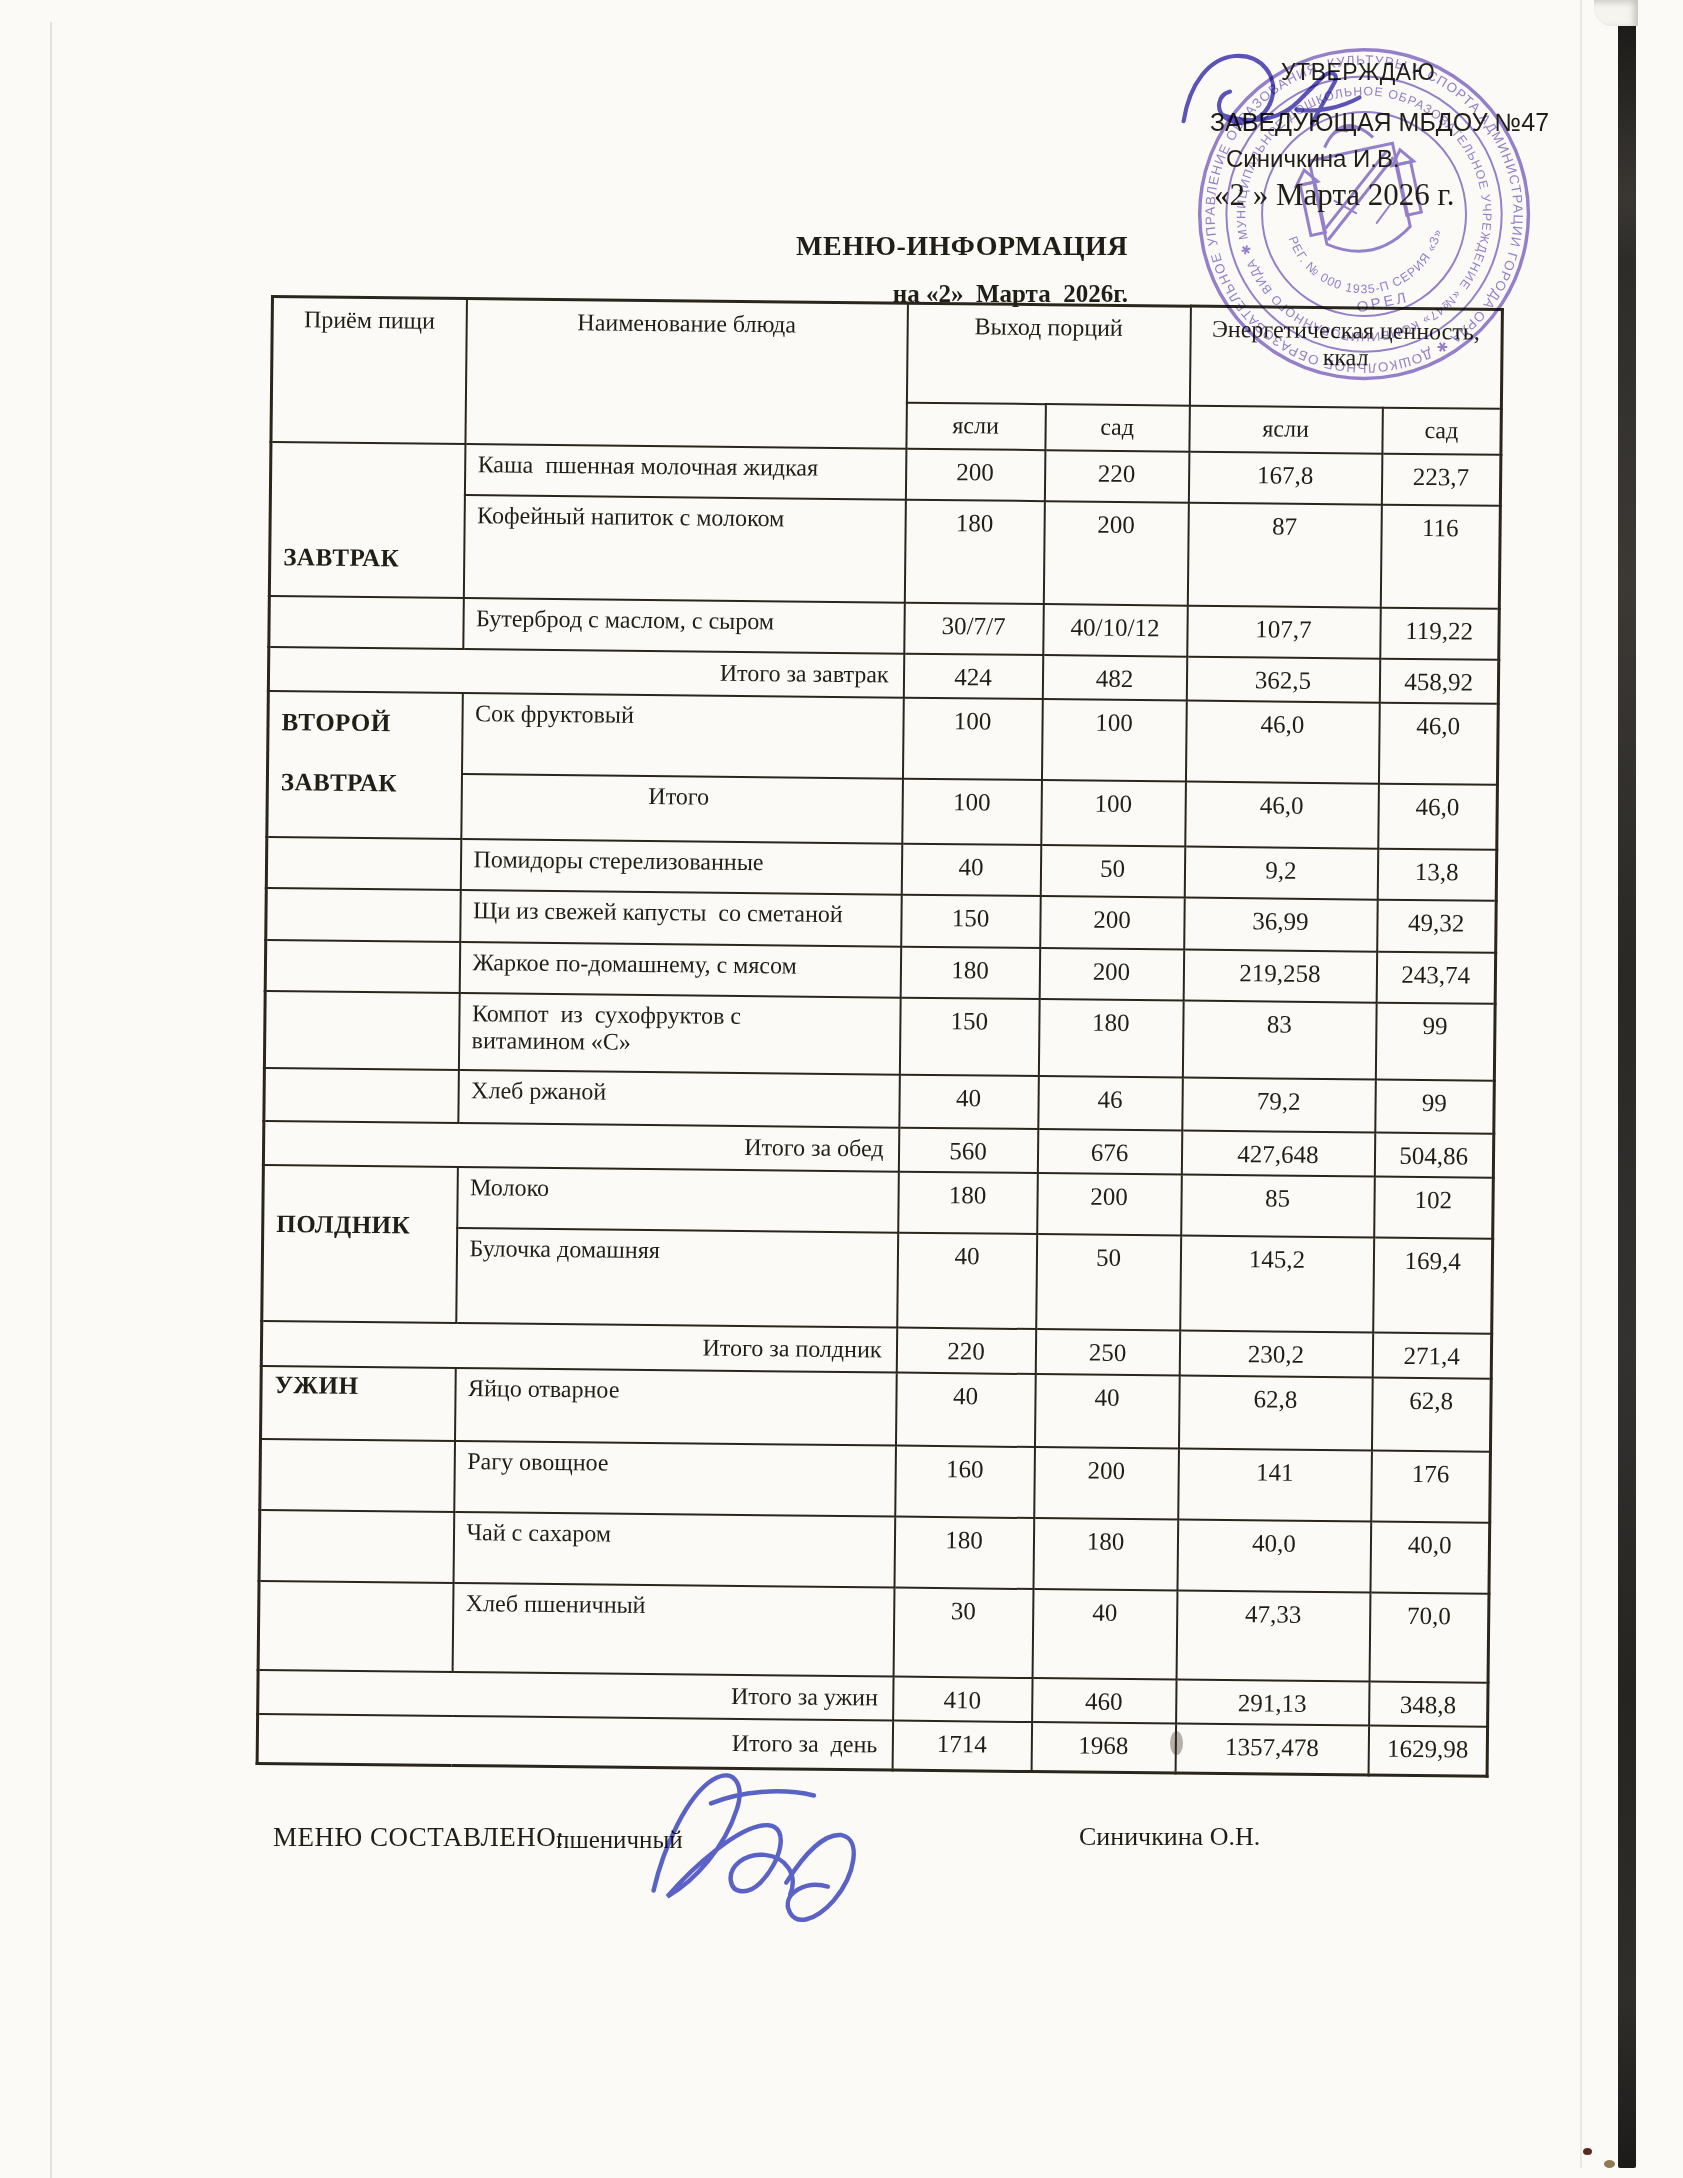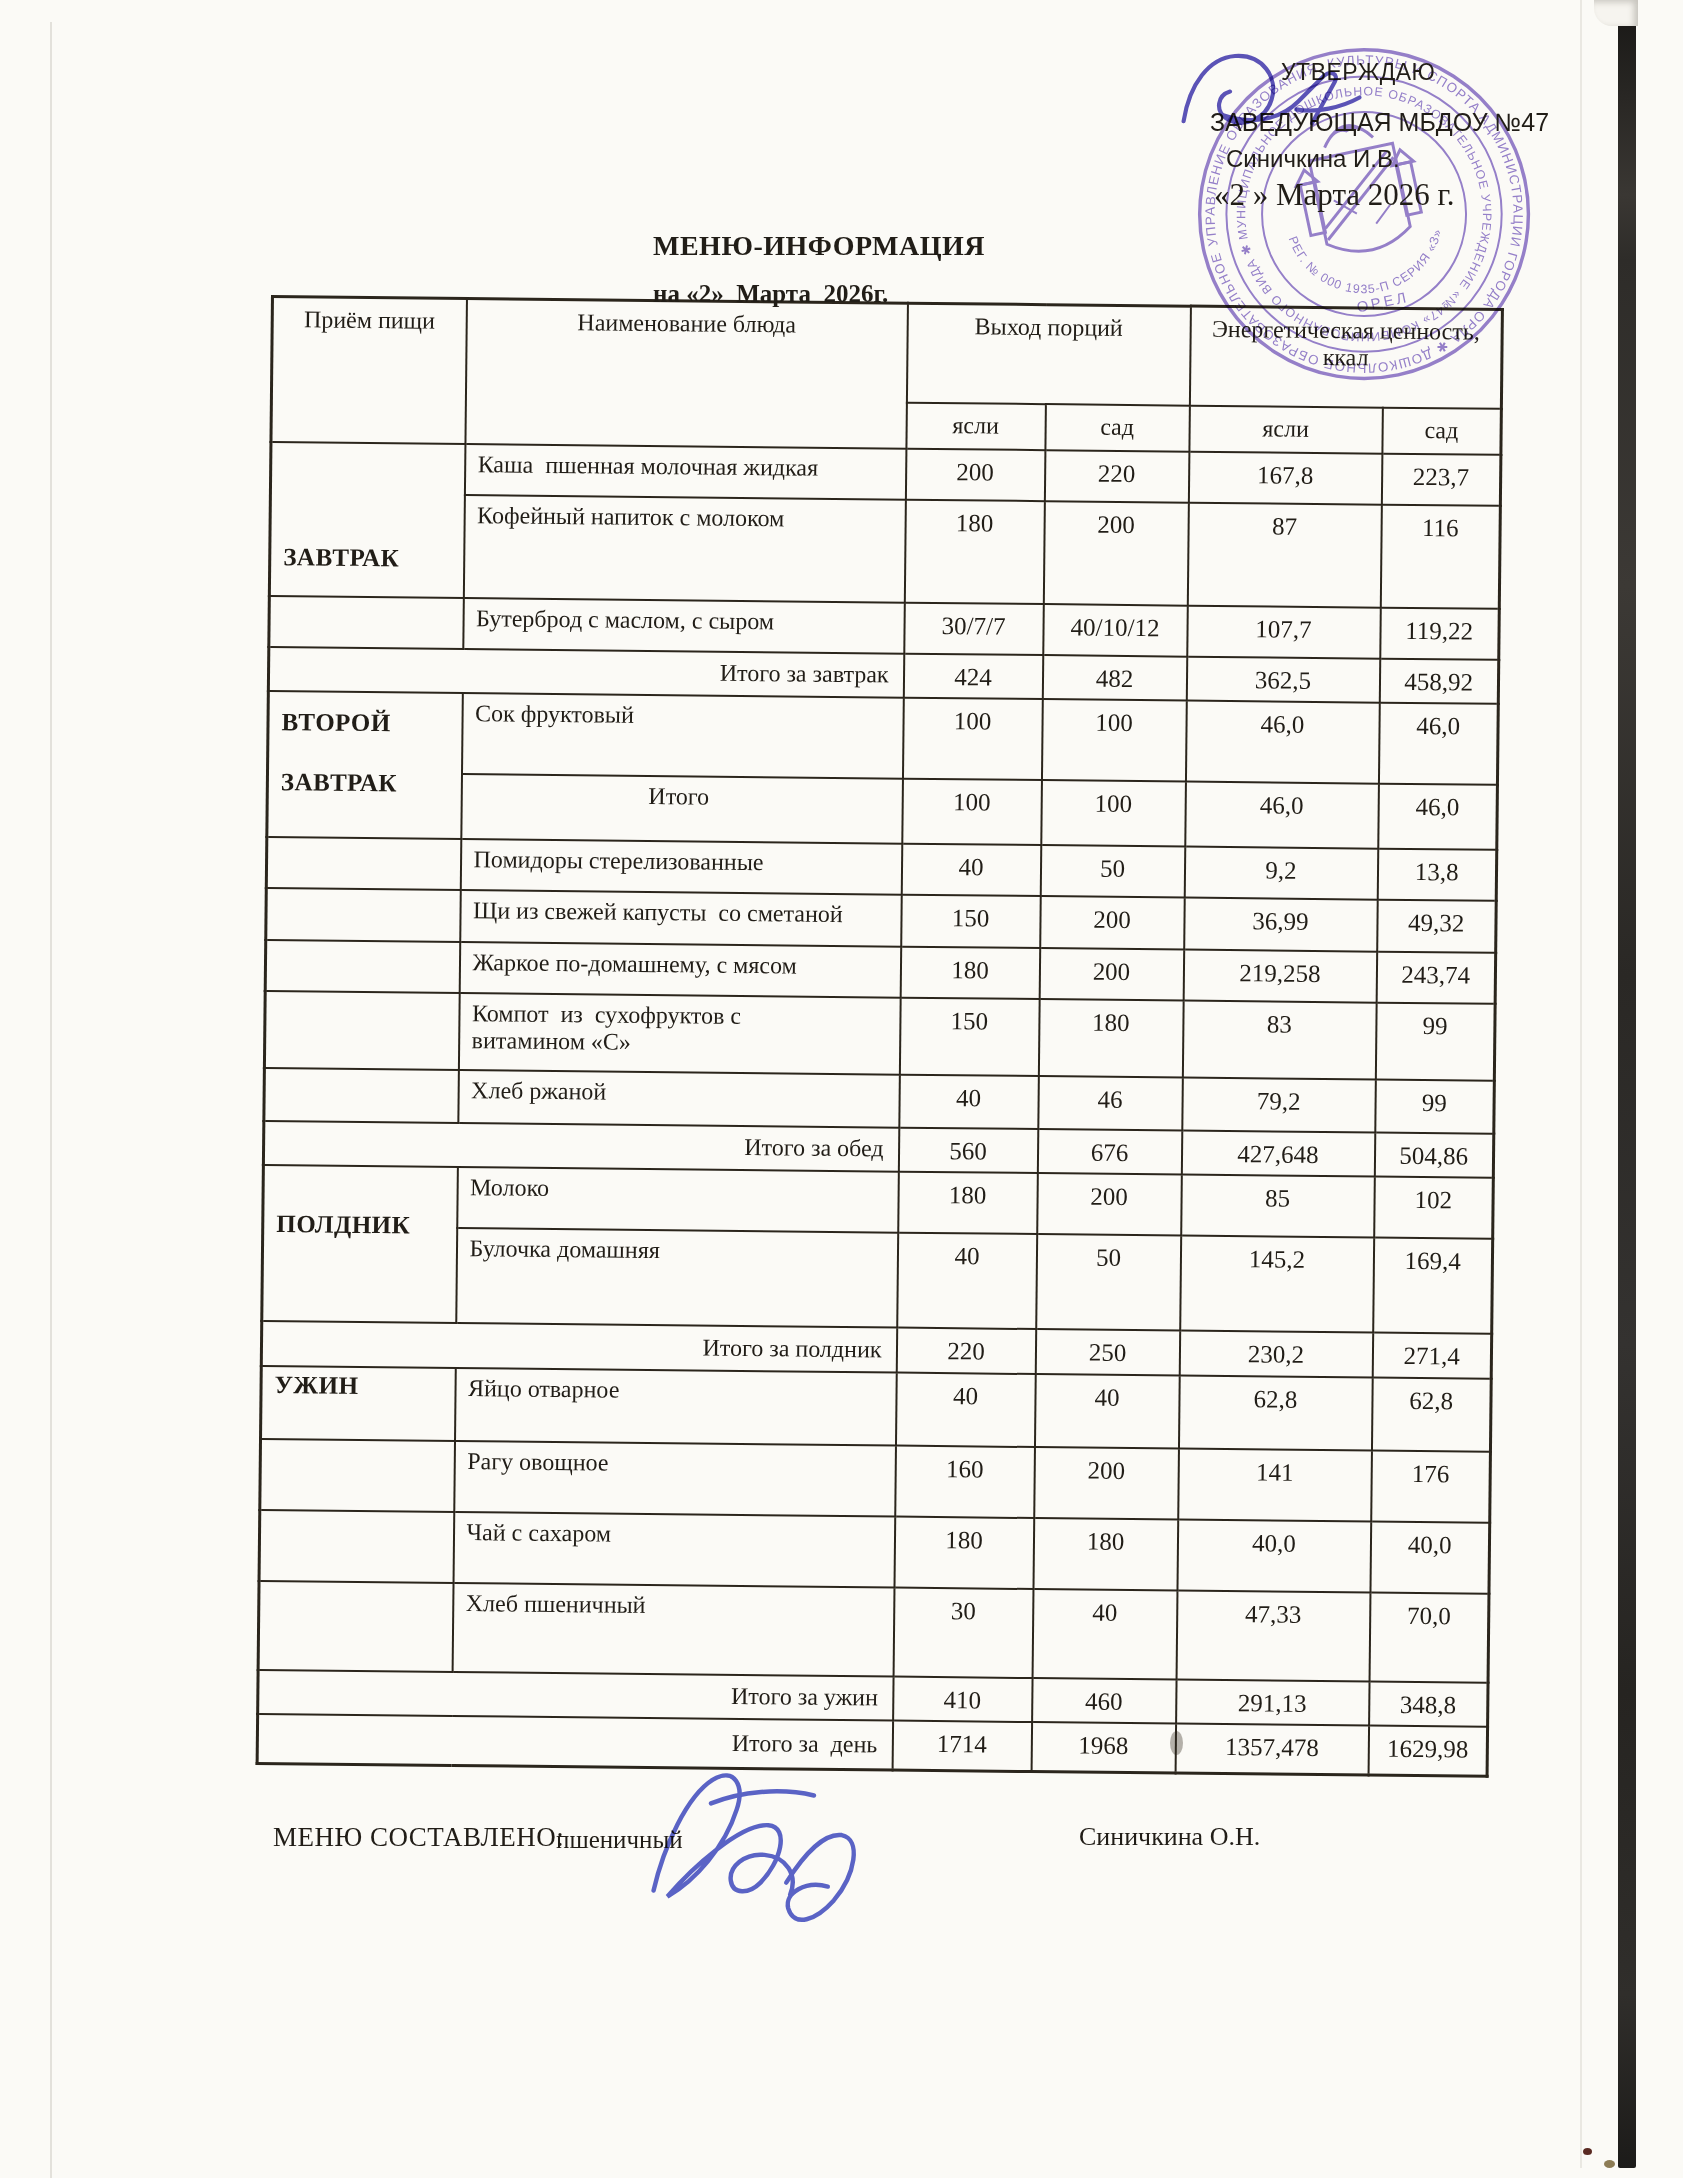--- a/index.html
+++ b/index.html
@@ -19,21 +19,21 @@
   .edge-line-right{position:absolute;left:1580px;top:0;width:2px;height:2168px;background:#eae8e2;}
   .smudge{position:absolute;border-radius:50%;}
   
   .approval{position:absolute;left:1210px;top:61px;z-index:6;
     font-family:"Liberation Sans", sans-serif;line-height:1.0;}
   .approval .a1{font-size:23px;margin:0 0 26px 71px;letter-spacing:0.5px;}
   .approval .a2{font-size:25px;margin:0 0 12px 0;}
   .approval .a3{font-size:24px;margin:0 0 8px 16px;}
   .approval .a4{font-family:"Liberation Serif",serif;font-size:31px;margin-left:4px;}
   
-  .doc-title{position:absolute;left:653px;top:230px;width:475px;text-align:left;z-index:2;}
+  .doc-title{position:absolute;left:653px;top:230px;width:475px;text-align:right;z-index:2;}
   .doc-title .t1{font-size:28px;font-weight:bold;letter-spacing:0.5px;}
   .doc-title .t2{font-size:25px;font-weight:bold;margin-top:18px;white-space:pre-wrap;}
   
   .table-wrap{position:absolute;left:271px;top:295px;z-index:1;
     transform:rotate(0.6deg);transform-origin:0 0;}
   table.menu{border-collapse:collapse;table-layout:fixed;background:transparent;}
   table.menu,table.menu td,table.menu th{border:2px solid #2b251c;}
   table.menu{border-width:3px;}
   table.menu th{font-weight:normal;font-size:24px;vertical-align:top;padding-top:8px;text-align:center;}
   td.meal-cell{font-weight:bold;font-size:25px;vertical-align:bottom;

